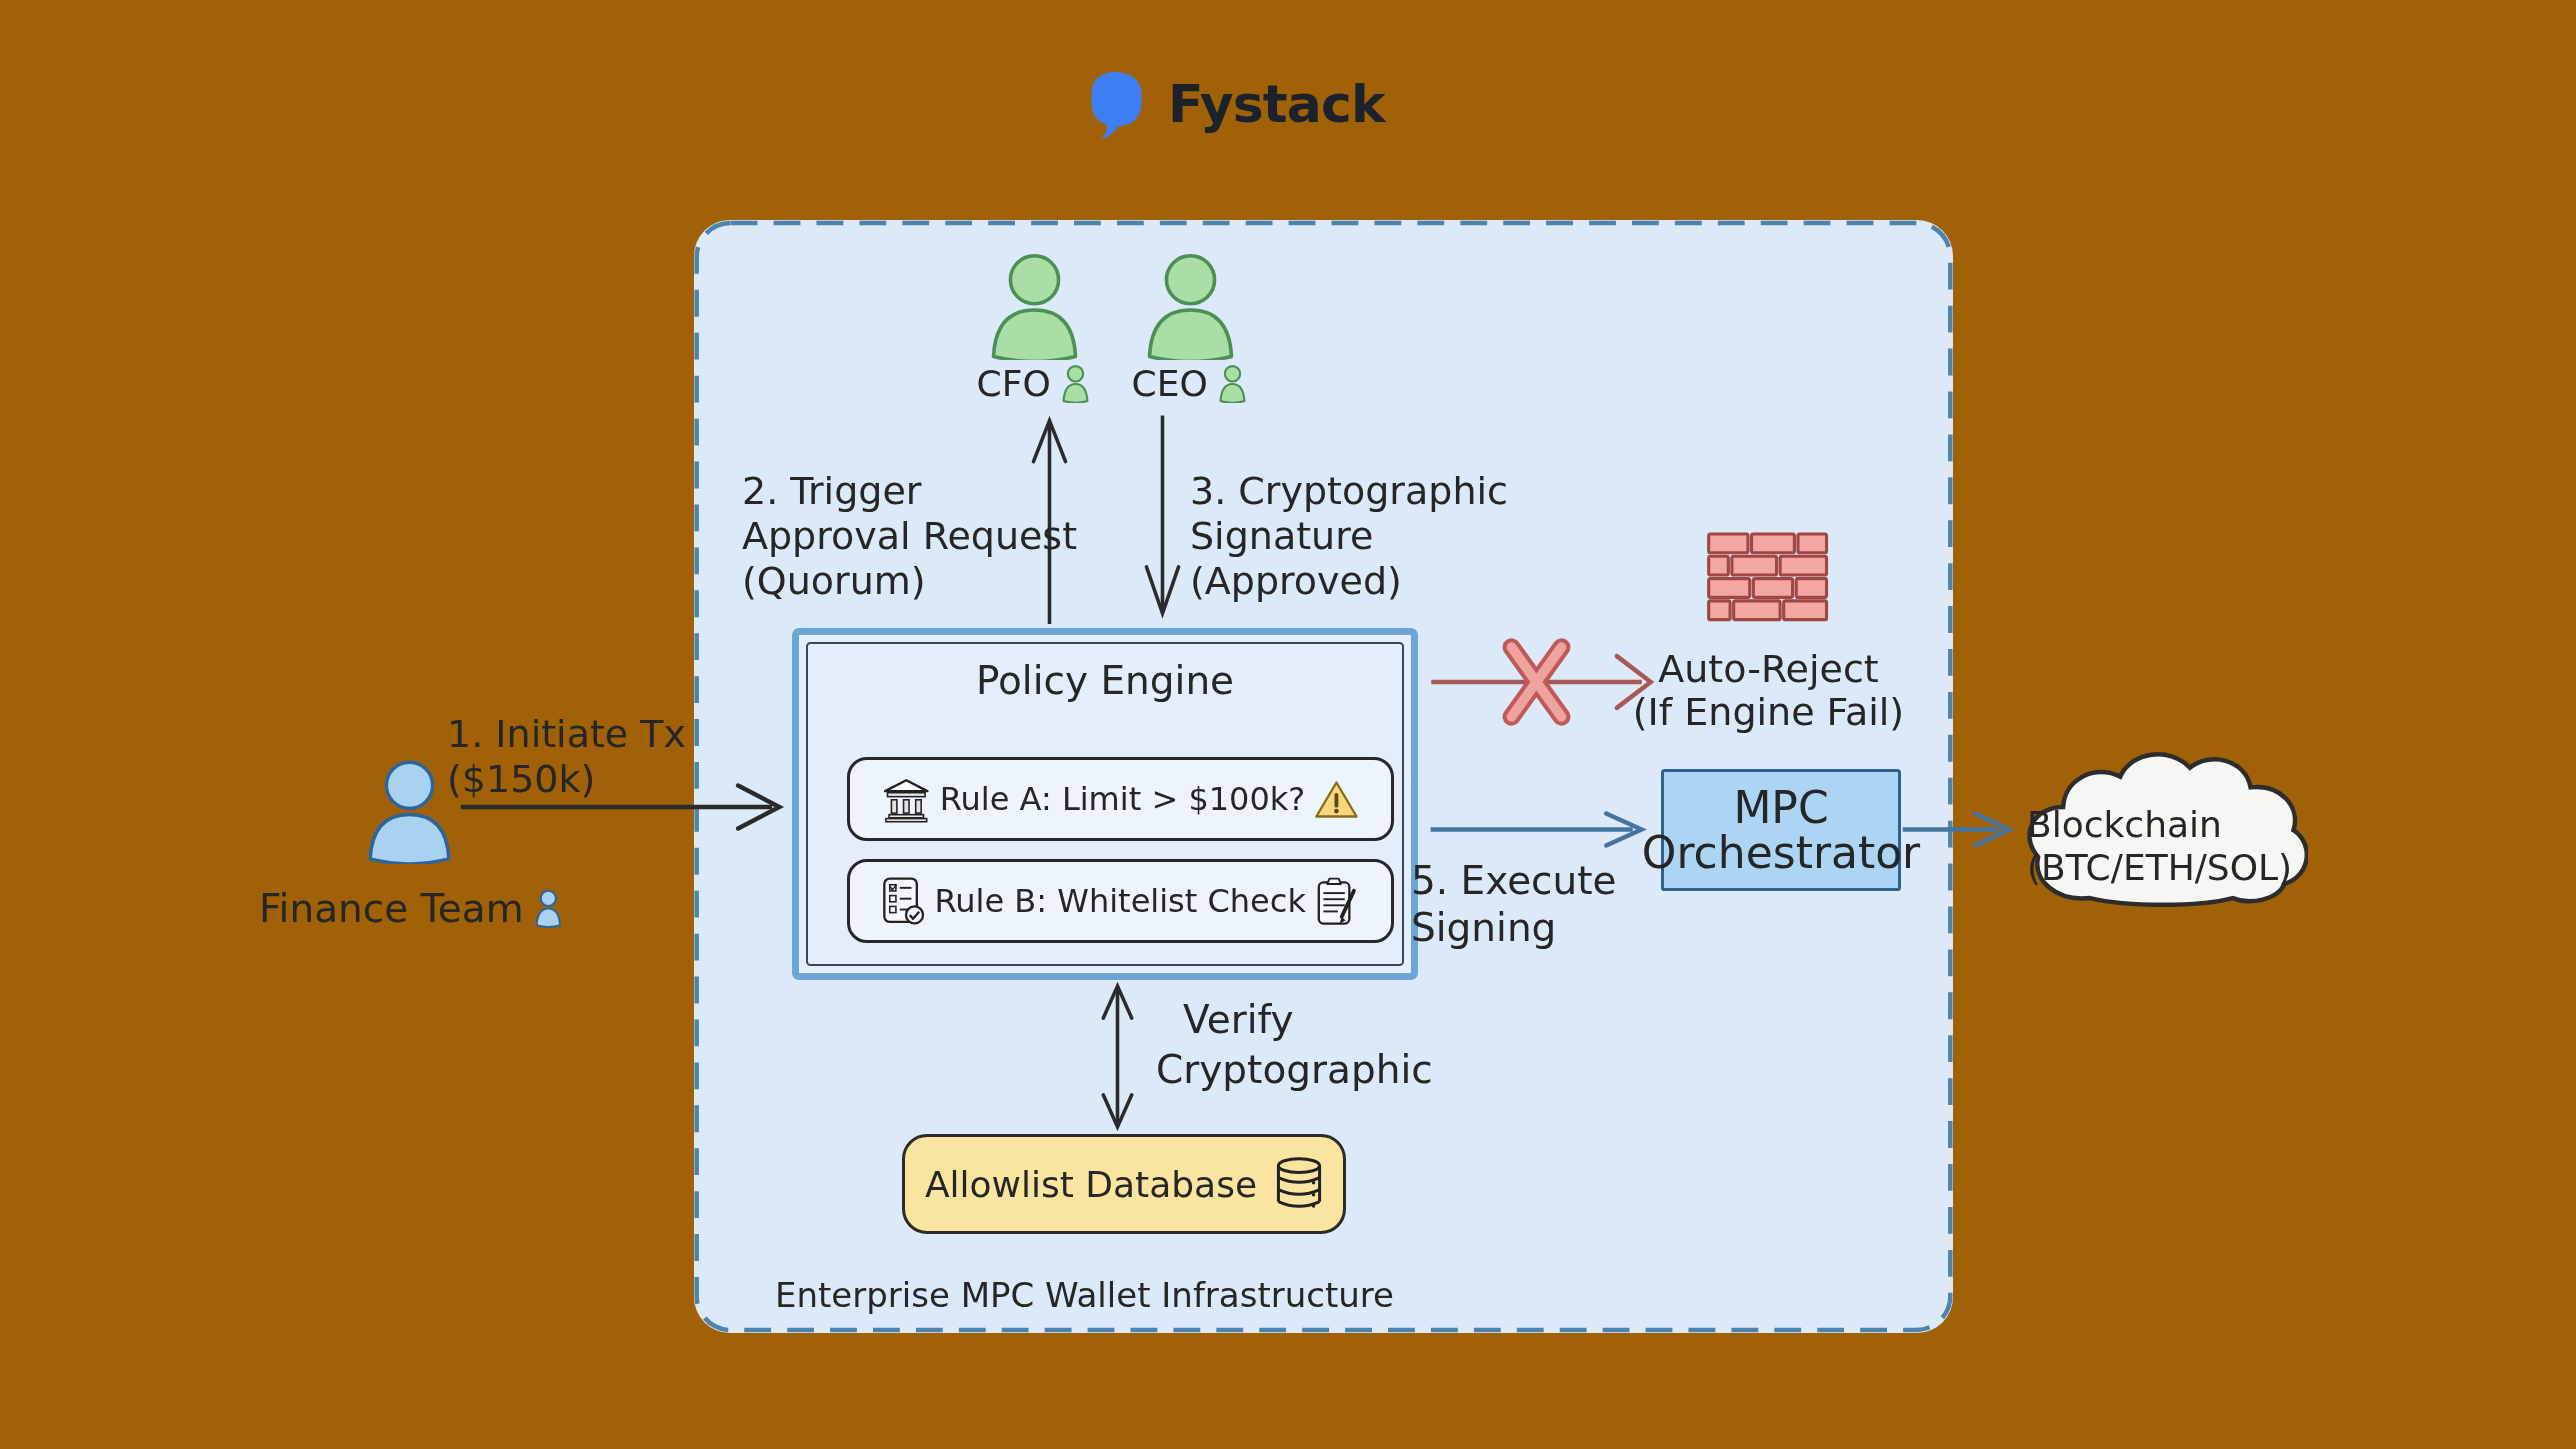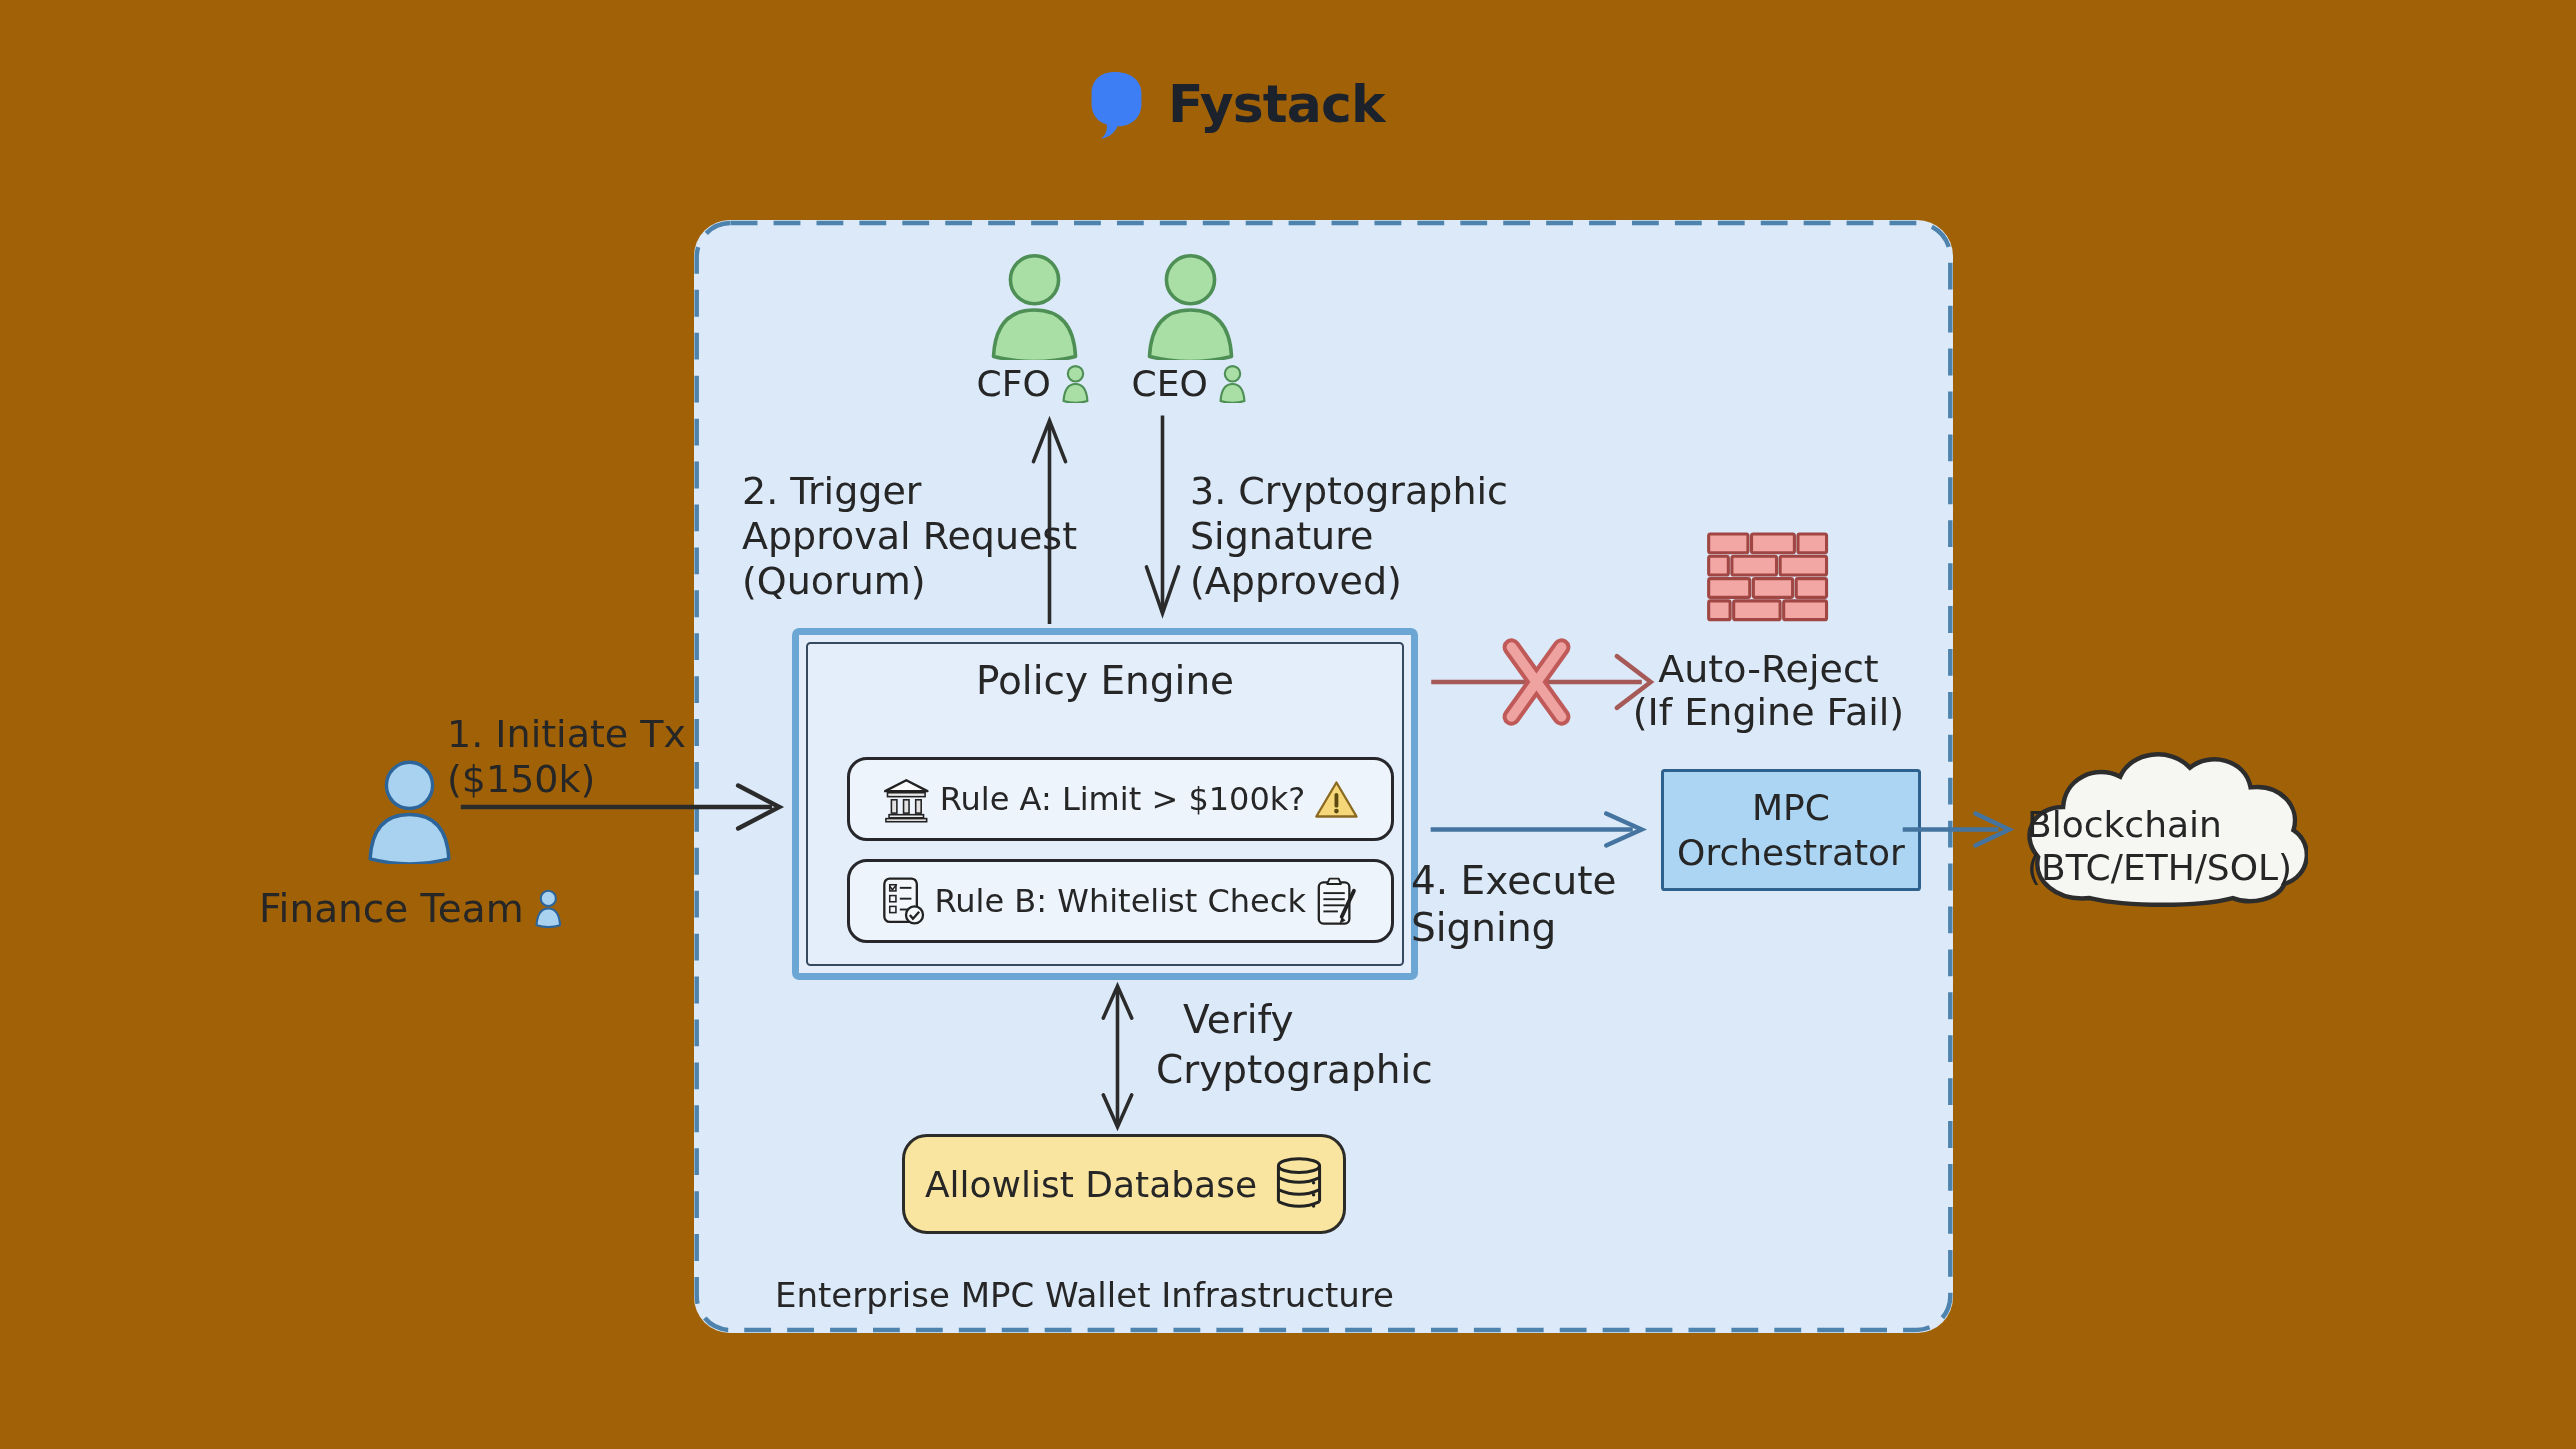--- a/index.html
+++ b/index.html
@@ -36,24 +36,24 @@
 
   .policy{left:792px;top:628px;width:626px;height:352px;background:var(--policy-fill);
           border:7.2px solid var(--policy-border);border-radius:7.2px;box-sizing:border-box;}
   .policy-inner{position:absolute;inset:7.2px;border:2.7px solid var(--policy-inner);border-radius:4.5px;}
   .policy-title{margin-top:12.5px;font-size:39px;line-height:48px;text-align:center;}
   .pill{position:absolute;left:39px;width:547px;height:84px;background:var(--pill-fill);
         border:3.6px solid var(--pill-border);border-radius:20px;box-sizing:border-box;
         display:flex;align-items:center;justify-content:space-between;padding:0 32px;gap:9px;}
   .pill-text{font-size:32px;white-space:nowrap;}
 
-  .mpc{left:1661px;top:769px;width:260px;height:122px;background:var(--mpc-fill);
+  .mpc{left:1661px;top:769px;width:240px;height:122px;background:var(--mpc-fill);
        border:3.6px solid var(--mpc-border);border-radius:3.6px;box-sizing:border-box;
        display:flex;flex-direction:column;align-items:center;justify-content:center;
-       font-size:36px;line-height:45px;}
+       font-size:44px;line-height:45px;}
 
   .allow{left:902px;top:1134px;width:444px;height:100px;background:var(--allow-fill);
          border:3.6px solid var(--allow-border);border-radius:25px;box-sizing:border-box;
          display:flex;align-items:center;justify-content:center;gap:18px;}
   .allow-text{font-size:36px;white-space:nowrap;}
 
   .cloud-text{left:2027px;top:803px;width:274px;font-size:36px;line-height:43px;text-align:left;}
 
   .reject-label{left:1621px;top:648px;width:295px;font-size:38px;line-height:43px;text-align:center;}
   .verify-label{left:1156px;top:995px;font-size:39px;line-height:50px;}
@@ -225,21 +225,21 @@
   <div class="abs hand reject-label">
     <div class="nowrap">Auto-Reject</div>
     <div class="nowrap">(If Engine Fail)</div>
   </div>
 
   <svg class="abs" style="left:1428px;top:810px;" width="234" height="39" viewBox="0 0 262 44">
     <line x1="2" y1="22" x2="230" y2="22" stroke="var(--blue-arrow)" stroke-width="5"></line>
     <polyline points="200,4 240,22 200,40" fill="none" stroke="var(--blue-arrow)" stroke-width="5" stroke-linecap="round"></polyline>
   </svg>
   <div class="abs hand center" style="left:1411px;top:857px;width:228px;font-size:39px;line-height:47px;">
-    <div class="nowrap">4. Execute</div>
+    <div class="nowrap">5. Execute</div>
     <div class="nowrap">Signing</div>
   </div>
 
   <div class="abs mpc hand">
     <div>MPC</div>
     <div>Orchestrator</div>
   </div>
 
   <svg class="abs" style="left:1902px;top:810px;" width="122" height="39" viewBox="0 0 136 44">
     <line x1="0" y1="22" x2="108" y2="22" stroke="var(--blue-arrow)" stroke-width="5"></line>

